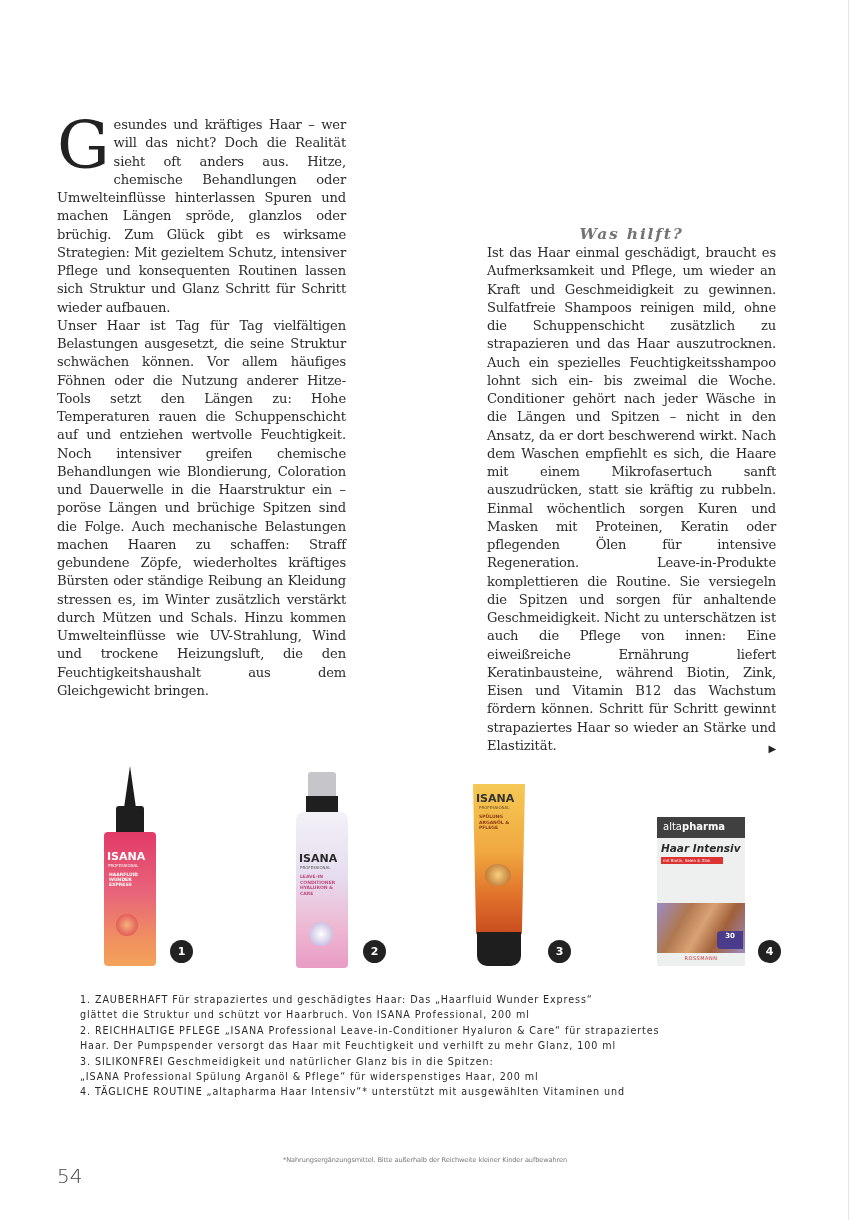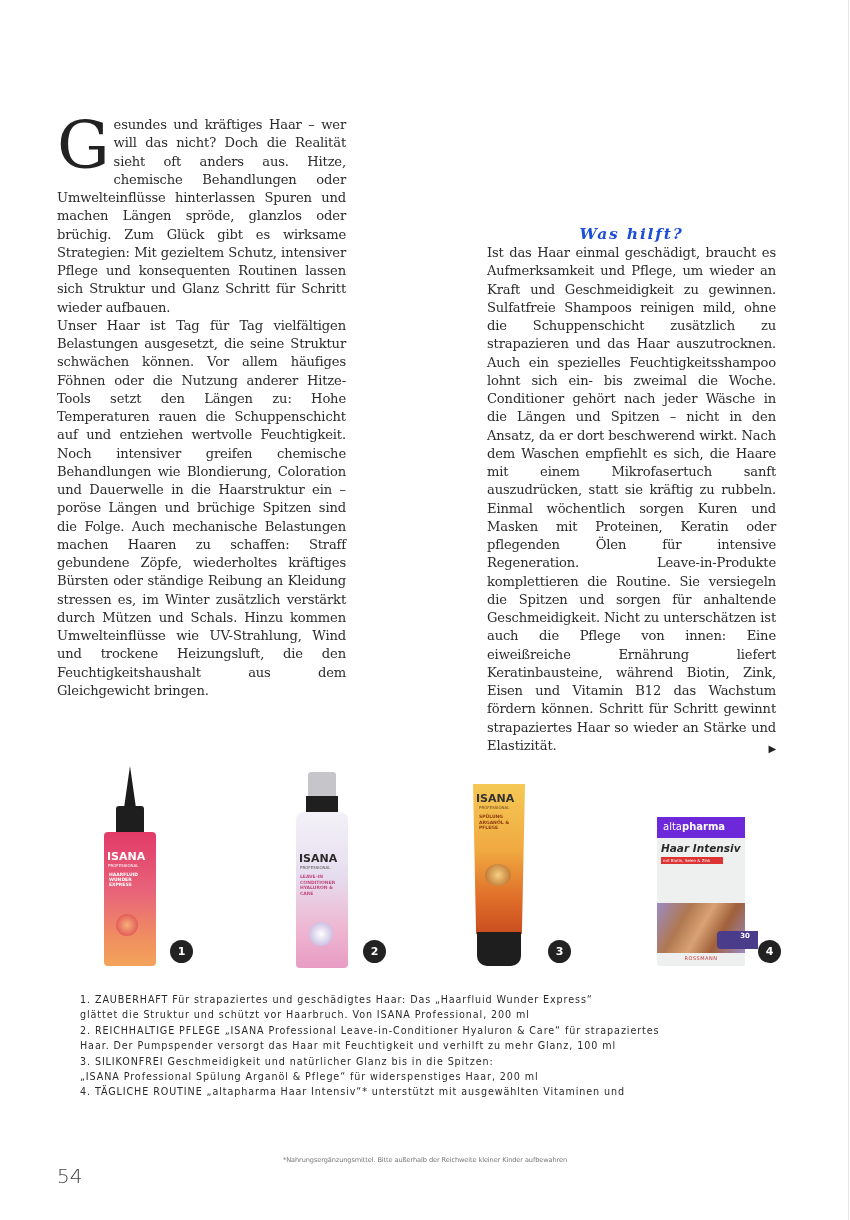--- a/index.html
+++ b/index.html
@@ -13,21 +13,21 @@
   .col p { margin: 0; }
   #col-left { left: 57px; top: 116px; }
   #col-right { left: 487px; top: 225px; }
 
   .dropcap {
     float: left; font-size: 66px; line-height: 52px; margin: 4px 4px 0 0; color: #222;
     font-family: "DejaVu Serif", serif;
   }
   .subhead {
     font-style: italic; text-align: center; font-size: 15.5px; letter-spacing: 1.8px; line-height: 18px;
-    color: #1d4ed8; margin: 0;
+    color: #737373; margin: 0;
   }
   #subhead-1 { margin-top: 25px; margin-bottom: 2px; }
   #subhead-2 { margin-bottom: 1px; }
   .end-arrow { display: inline-block; float: right; font-size: 10px; margin-top: 3px; color: #222; }
 
   .product { position: absolute; }
   .badge {
     position: absolute; width: 23px; height: 23px; border-radius: 50%; background: #222;
     color: #fff; font-family: "DejaVu Sans", sans-serif; font-weight: bold; font-size: 11px;
     line-height: 23px; text-align: center;
@@ -61,28 +61,28 @@
   #p3 .body { position: absolute; left: 0; top: 0; width: 52px; height: 150px;
     background: linear-gradient(180deg, #f5c955 0%, #f0a840 45%, #e0702a 75%, #c94d1f 100%); clip-path: polygon(0 0,100% 0,94% 100%,6% 100%); }
   #p3 .cap { position: absolute; left: 4px; top: 148px; width: 44px; height: 34px; background: #1e1e1e; border-radius: 0 0 10px 10px; }
   #p3 .brand { position: absolute; left: 3px; top: 8px; font-family: "DejaVu Sans", sans-serif; font-weight: bold; font-size: 11px; color: #333; }
   #p3 .sub { position: absolute; left: 6px; top: 21px; font-family: "DejaVu Sans", sans-serif; font-size: 4px; color: #6a4a20; }
   #p3 .lbl { position: absolute; left: 6px; top: 30px; font-family: "DejaVu Sans", sans-serif; font-weight: bold; font-size: 4.5px; color: #8a3a10; line-height: 5.5px; }
   #p3 .orb { position: absolute; left: 12px; top: 80px; width: 26px; height: 22px; border-radius: 50%; background: radial-gradient(circle, #f7d080, #b06020); }
 
   
   #p4 { left: 657px; top: 817px; width: 88px; height: 149px; background: #eef0f0; border-radius: 2px; }
-  #p4 .top { position: absolute; left: 0; top: 0; width: 88px; height: 21px; background: #6d28d9; }
+  #p4 .top { position: absolute; left: 0; top: 0; width: 88px; height: 21px; background: #404040; }
   #p4 .brand { position: absolute; left: 6px; top: 4px; font-family: "DejaVu Sans", sans-serif; font-size: 10px; color: #fff; }
   #p4 .brand b { font-weight: bold; }
   #p4 .title { position: absolute; left: 4px; top: 25px; font-family: "DejaVu Sans", sans-serif; font-weight: bold; font-size: 10.5px; color: #2a2a2a; font-style: italic; }
   #p4 .redbar { position: absolute; left: 4px; top: 40px; width: 60px; height: 7px; background: #d33; color: #fff; font-family: "DejaVu Sans", sans-serif; font-size: 4px; line-height: 7px; padding-left: 2px; }
   #p4 .hair { position: absolute; left: 0; top: 86px; width: 88px; height: 50px;
     background: linear-gradient(120deg, #9a8cc6 0%, #b07850 30%, #d9a274 50%, #a0603a 70%, #9a8cc6 100%); }
-  #p4 .count { position: absolute; left: 60px; top: 114px; width: 26px; height: 18px; background: #4a3c8a; color: #fff; font-family: "DejaVu Sans", sans-serif; font-weight: bold; font-size: 7px; text-align: center; line-height: 11px; border-radius: 4px 0 0 4px; padding-left: 15px; }
+  #p4 .count { position: absolute; left: 60px; top: 114px; width: 26px; height: 18px; background: #4a3c8a; color: #fff; font-family: "DejaVu Sans", sans-serif; font-weight: bold; font-size: 7px; text-align: center; line-height: 11px; border-radius: 4px 0 0 4px; }
   #p4 .store { position: absolute; left: 0; top: 138px; width: 88px; text-align: center; font-family: "DejaVu Sans", sans-serif; font-size: 5px; color: #c33; letter-spacing: .5px; }
 
   #captions {
     position: absolute; left: 80px; top: 992px; width: 690px; 
     font-family: "DejaVu Sans", sans-serif; font-size: 9.6px; line-height: 15.4px; letter-spacing: .9px; color: #2a2a2a;
   }
   #captions p { margin: 0; }
   #footnote {
     position: absolute; left: 80px; top: 1119px; width: 690px; text-align: center;
     font-family: "DejaVu Sans", sans-serif; font-size: 6.6px; color: #777; letter-spacing: -.1px; margin-top: 37px;

